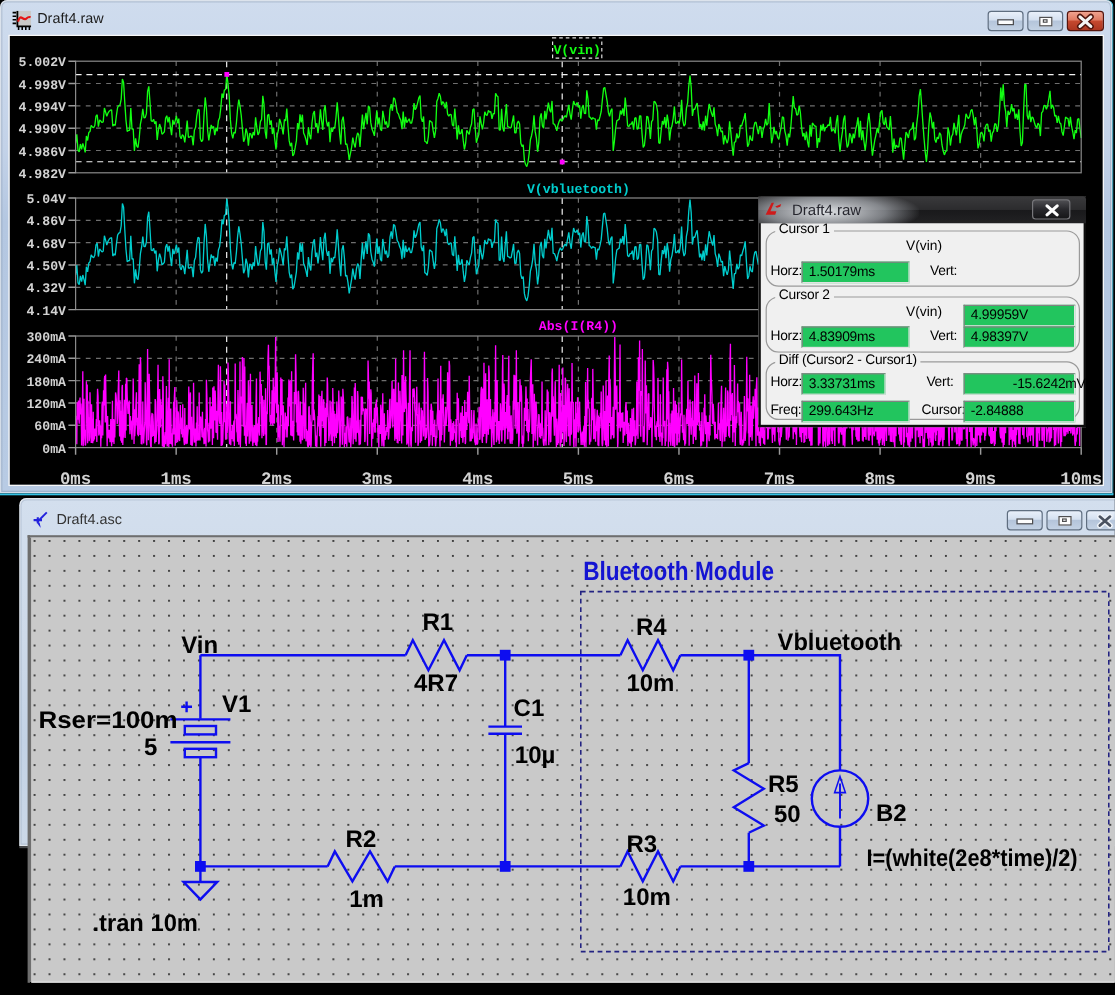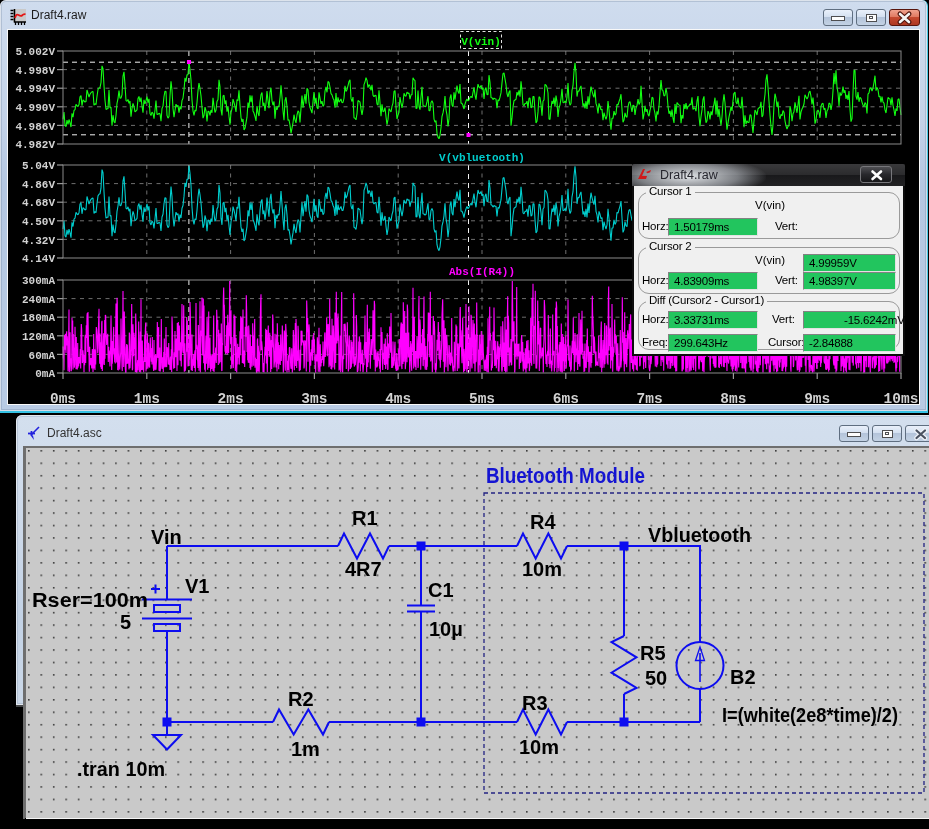--- a/index.html
+++ b/index.html
@@ -313,21 +313,21 @@
         <span class="glab">Cursor 2</span>
     <div class="cen" style="top:6px;">V(vin)</div>
     <div class="flb" style="left:3px;top:26px;">Horz:</div>
     <div class="fld" style="left:29px;top:24px;width:90px;">4.83909ms</div>
     <div class="flb" style="left:136px;top:26px;">Vert:</div>
     <div class="fld" style="left:164px;top:24px;width:93px;">4.98397V</div>
   </div>
   <div class="grp" style="top:115px;height:49px;text-decoration:underline;">
         <span class="glab">Diff (Cursor2 - Cursor1)</span>
     <div class="flb" style="left:3px;top:11px;">Horz:</div>
-    <div class="fld" style="left:29px;top:9px;width:90px;">3.33731ms</div>
+    <div class="fld" style="left:29px;top:9px;width:70px;">3.33731ms</div>
     <div class="flb" style="left:133px;top:11px;">Vert:</div>
     <div class="fld" style="left:164px;top:9px;width:93px;padding-left:40px;">-15.6242mV</div>
     <div class="flb" style="left:3px;top:34px;">Freq:</div>
     <div class="fld" style="left:29px;top:32px;width:90px;">299.643Hz</div>
     <div class="flb" style="left:129px;top:34px;">Cursor:</div>
     <div class="fld" style="left:164px;top:32px;width:93px;">-2.84888</div>
   </div>
  </div>
  <div id="dlgtb">
   <div class="glow"></div>

